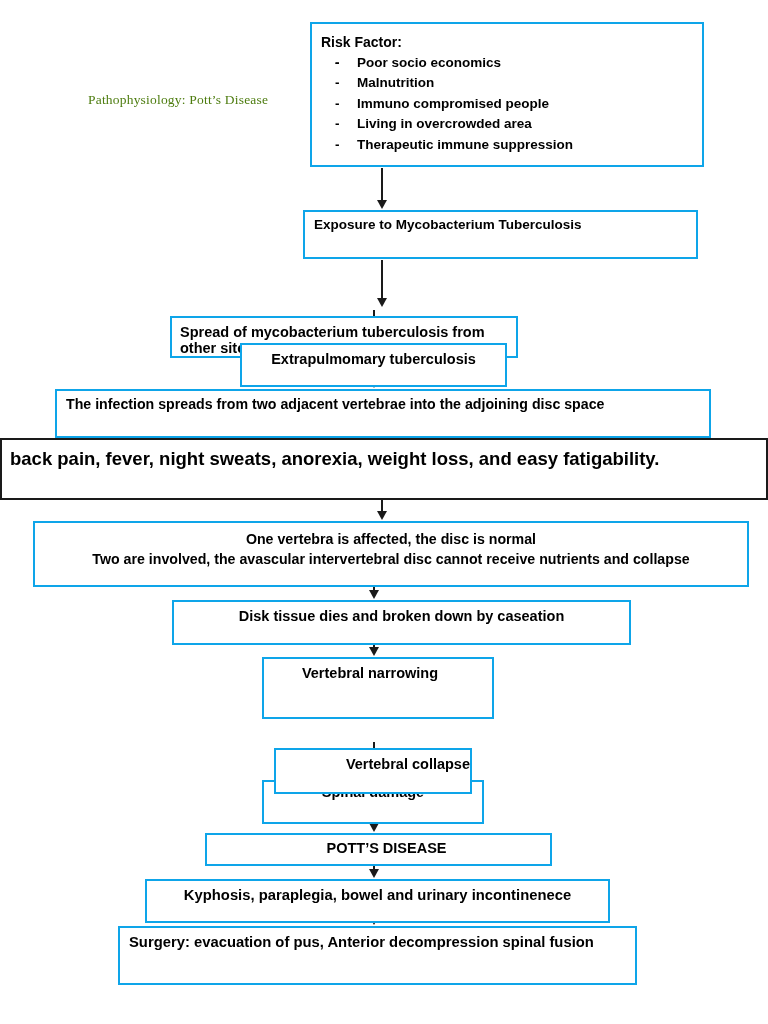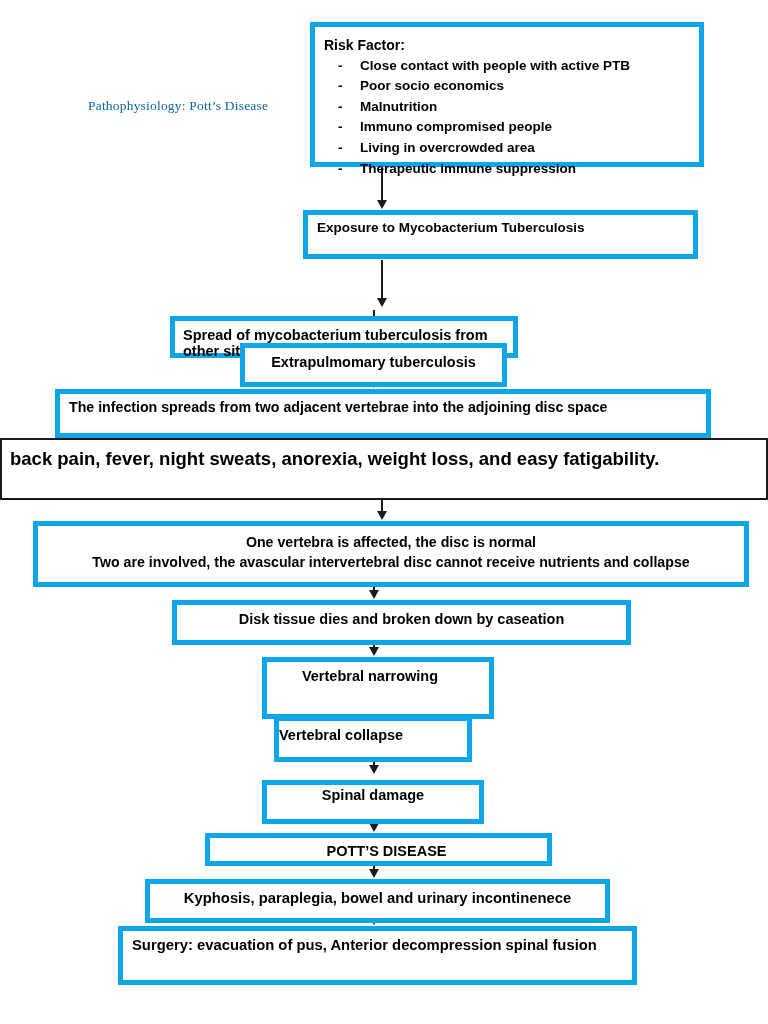--- a/index.html
+++ b/index.html
@@ -14,42 +14,42 @@
     background: #ffffff;
     overflow: hidden;
     font-family: "Liberation Sans", sans-serif;
     color: #000000;
   }
 
   
   .box {
     position: absolute;
     box-sizing: border-box;
-    border: 5px solid #0ea5e9;
+    border: 2px solid #0ea5e9;
     background: #ffffff;
     font-family: "Liberation Sans", sans-serif;
     font-weight: bold;
     color: #000000;
     z-index: 2;
   }
   .box .txt {
     display: block;
     white-space: pre-line;
   }
 
   
   .title {
     position: absolute;
     left: 88px;
-    top: 98px;
+    top: 92px;
     font-family: "Liberation Serif", serif;
     font-weight: normal;
     font-size: 13.5px;
     letter-spacing: 0.2px;
-    color: #0369a1;
+    color: #4d7c0f;
     white-space: nowrap;
     z-index: 3;
   }
 
   
   .arrow {
     position: absolute;
     z-index: 1;
   }
   .arrow .shaft {
@@ -150,23 +150,23 @@
 
   #vertebral-narrowing-box {
     left: 262px; top: 657px; width: 232px; height: 62px;
     padding: 6px 16px 0 0;
     text-align: center;
     font-size: 14.5px;
     z-index: 2;
   }
 
   #vertebral-collapse-box {
-    left: 274px; top: 716px; width: 198px; height: 46px;
+    left: 274px; top: 748px; width: 198px; height: 46px;
     padding: 6px 0 0 0;
-    text-align: left;
+    text-align: right;
     font-size: 14.5px;
     z-index: 4;
   }
 
   #spinal-damage-box {
     left: 262px; top: 780px; width: 222px; height: 44px;
     padding: 2px 0 0 0;
     text-align: center;
     font-size: 14.5px;
   }
@@ -236,21 +236,21 @@
 </head>
 <body>
 
 <div id="page">
 
   <div class="title">Pathophysiology: Pott’s Disease</div>
 
   <div class="box" id="risk-factor-box">
     <span class="rf-head">Risk Factor:</span>
     <ul>
-      <li><span class="dash">-</span><span>Close contact with people with active PTB</span></li>
+      <li><span class="dash">-</span></li>
       <li><span class="dash">-</span><span>Poor socio economics</span></li>
       <li><span class="dash">-</span><span>Malnutrition</span></li>
       <li><span class="dash">-</span><span>Immuno compromised people</span></li>
       <li><span class="dash">-</span><span>Living in overcrowded  area</span></li>
       <li><span class="dash">-</span><span>Therapeutic immune suppression</span></li>
     </ul>
   </div>
 
   <div class="arrow" id="arrow-risk-exposure">
     <div class="shaft"></div>

